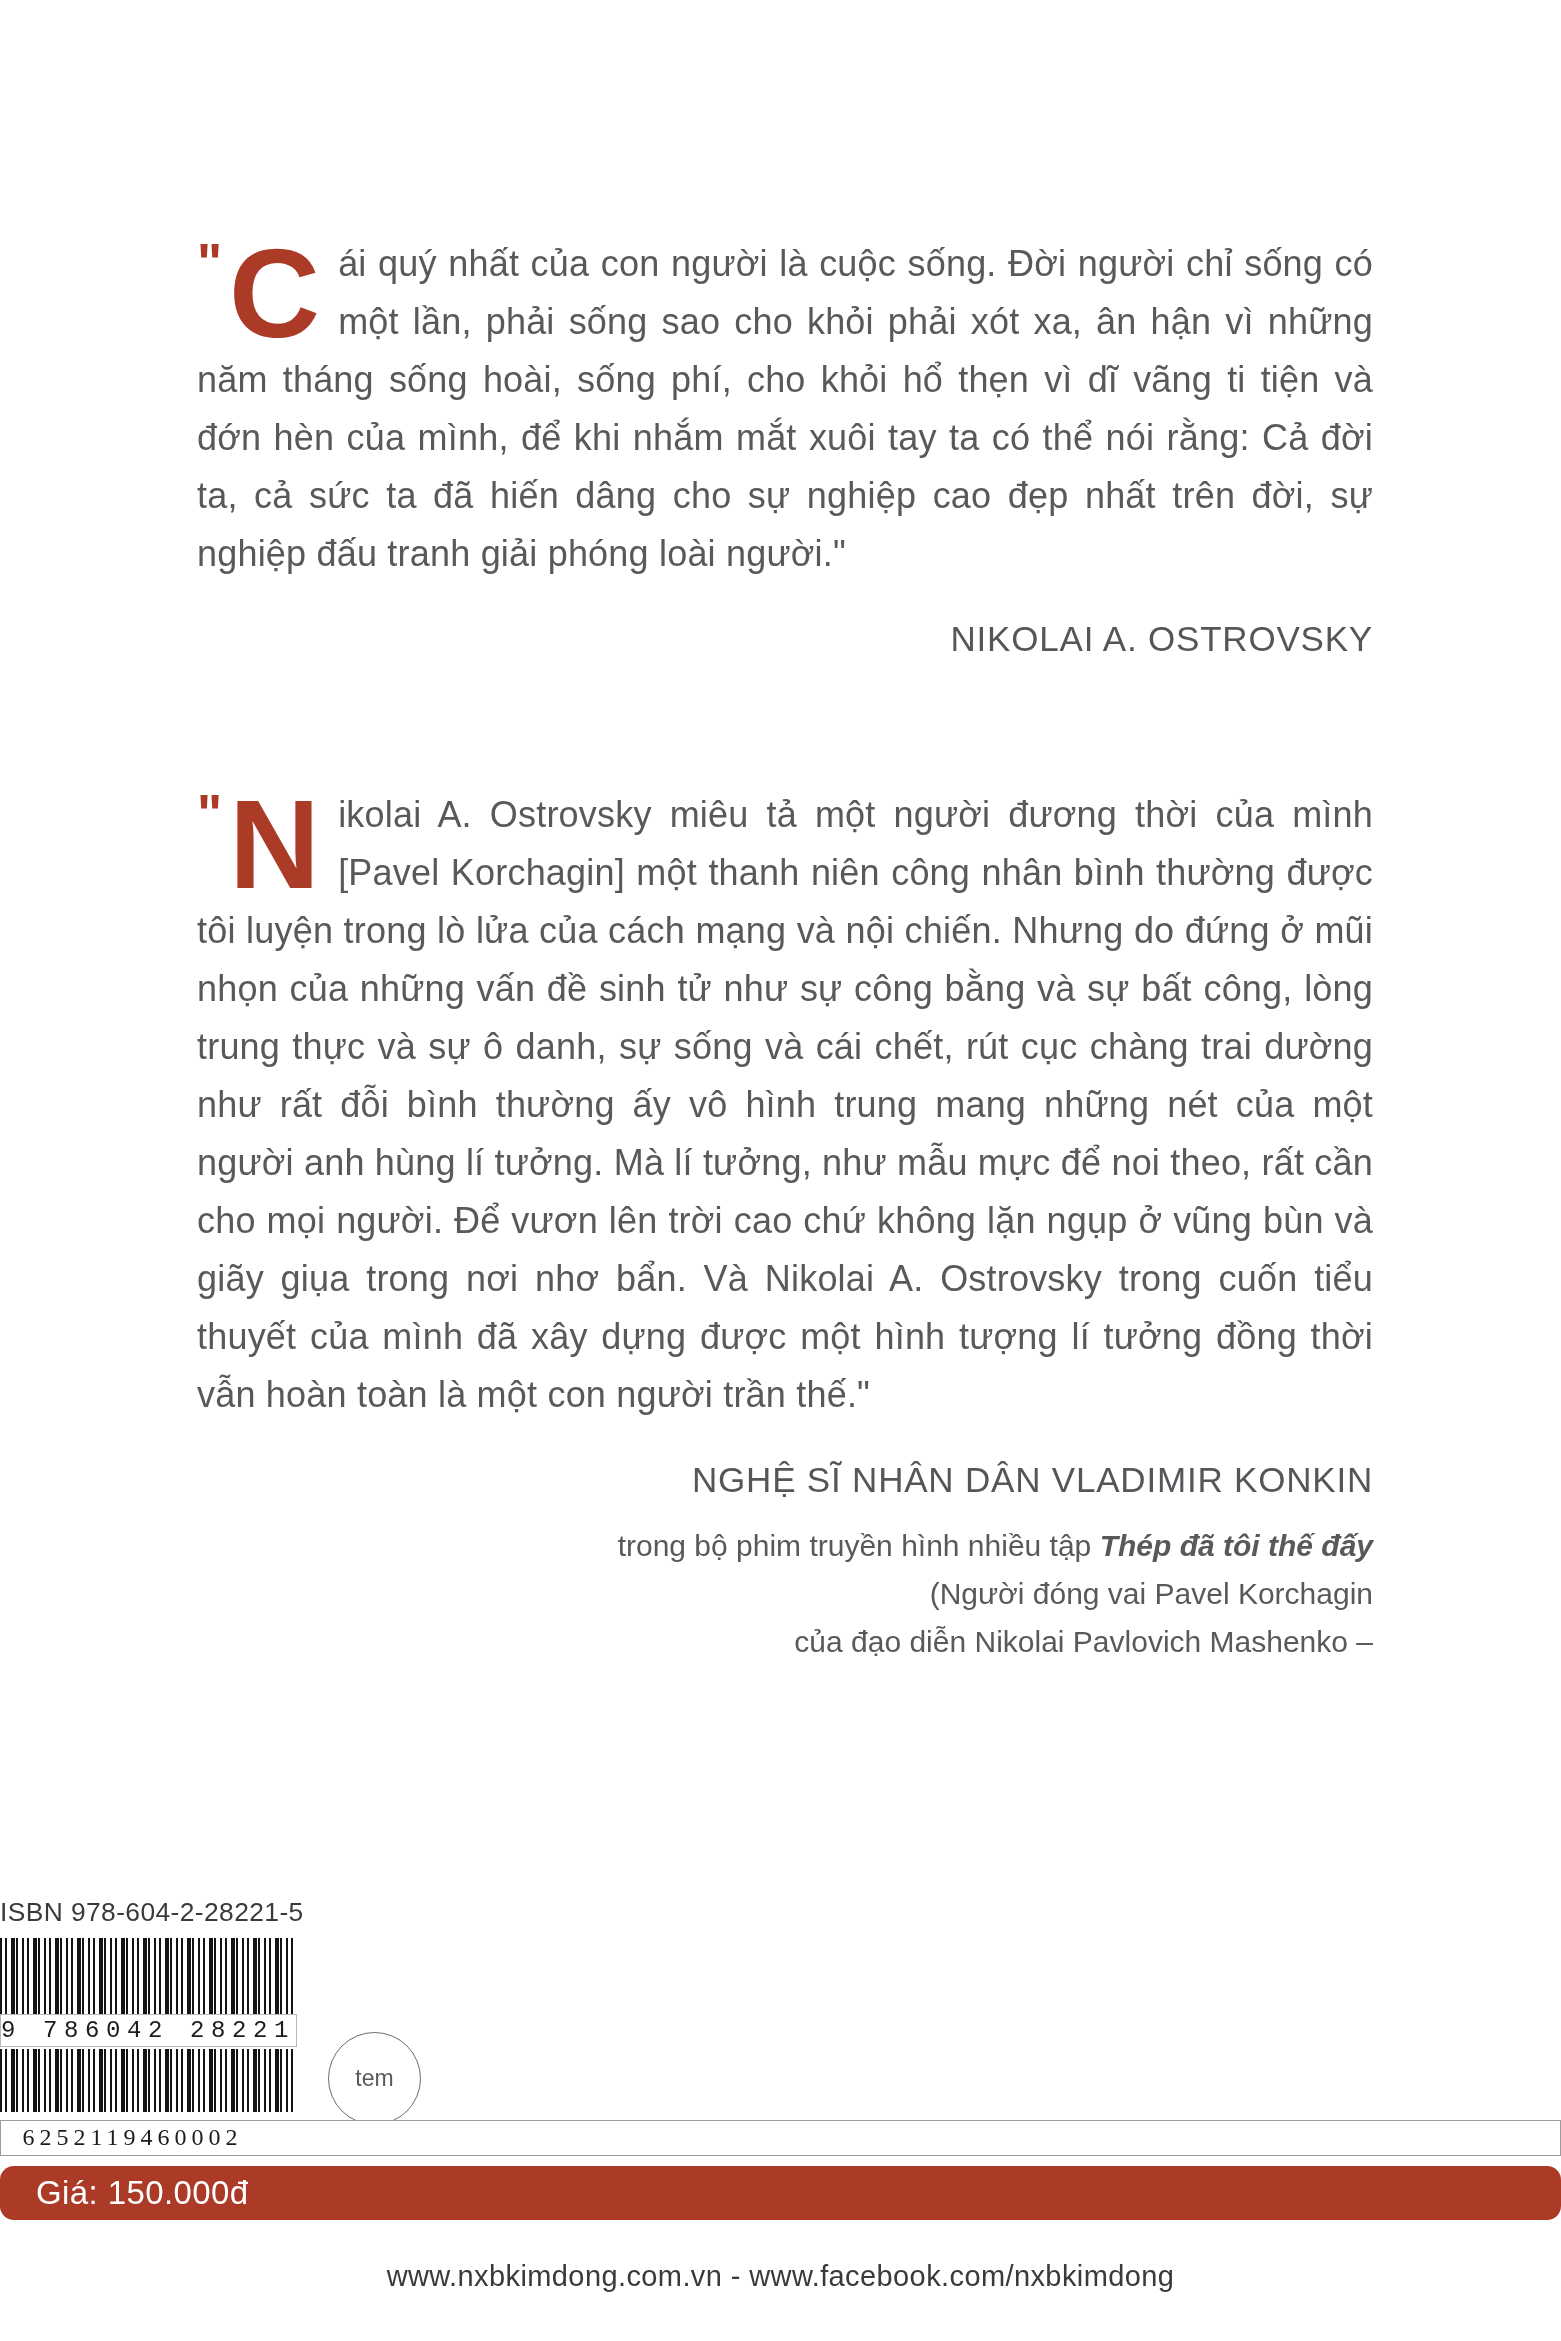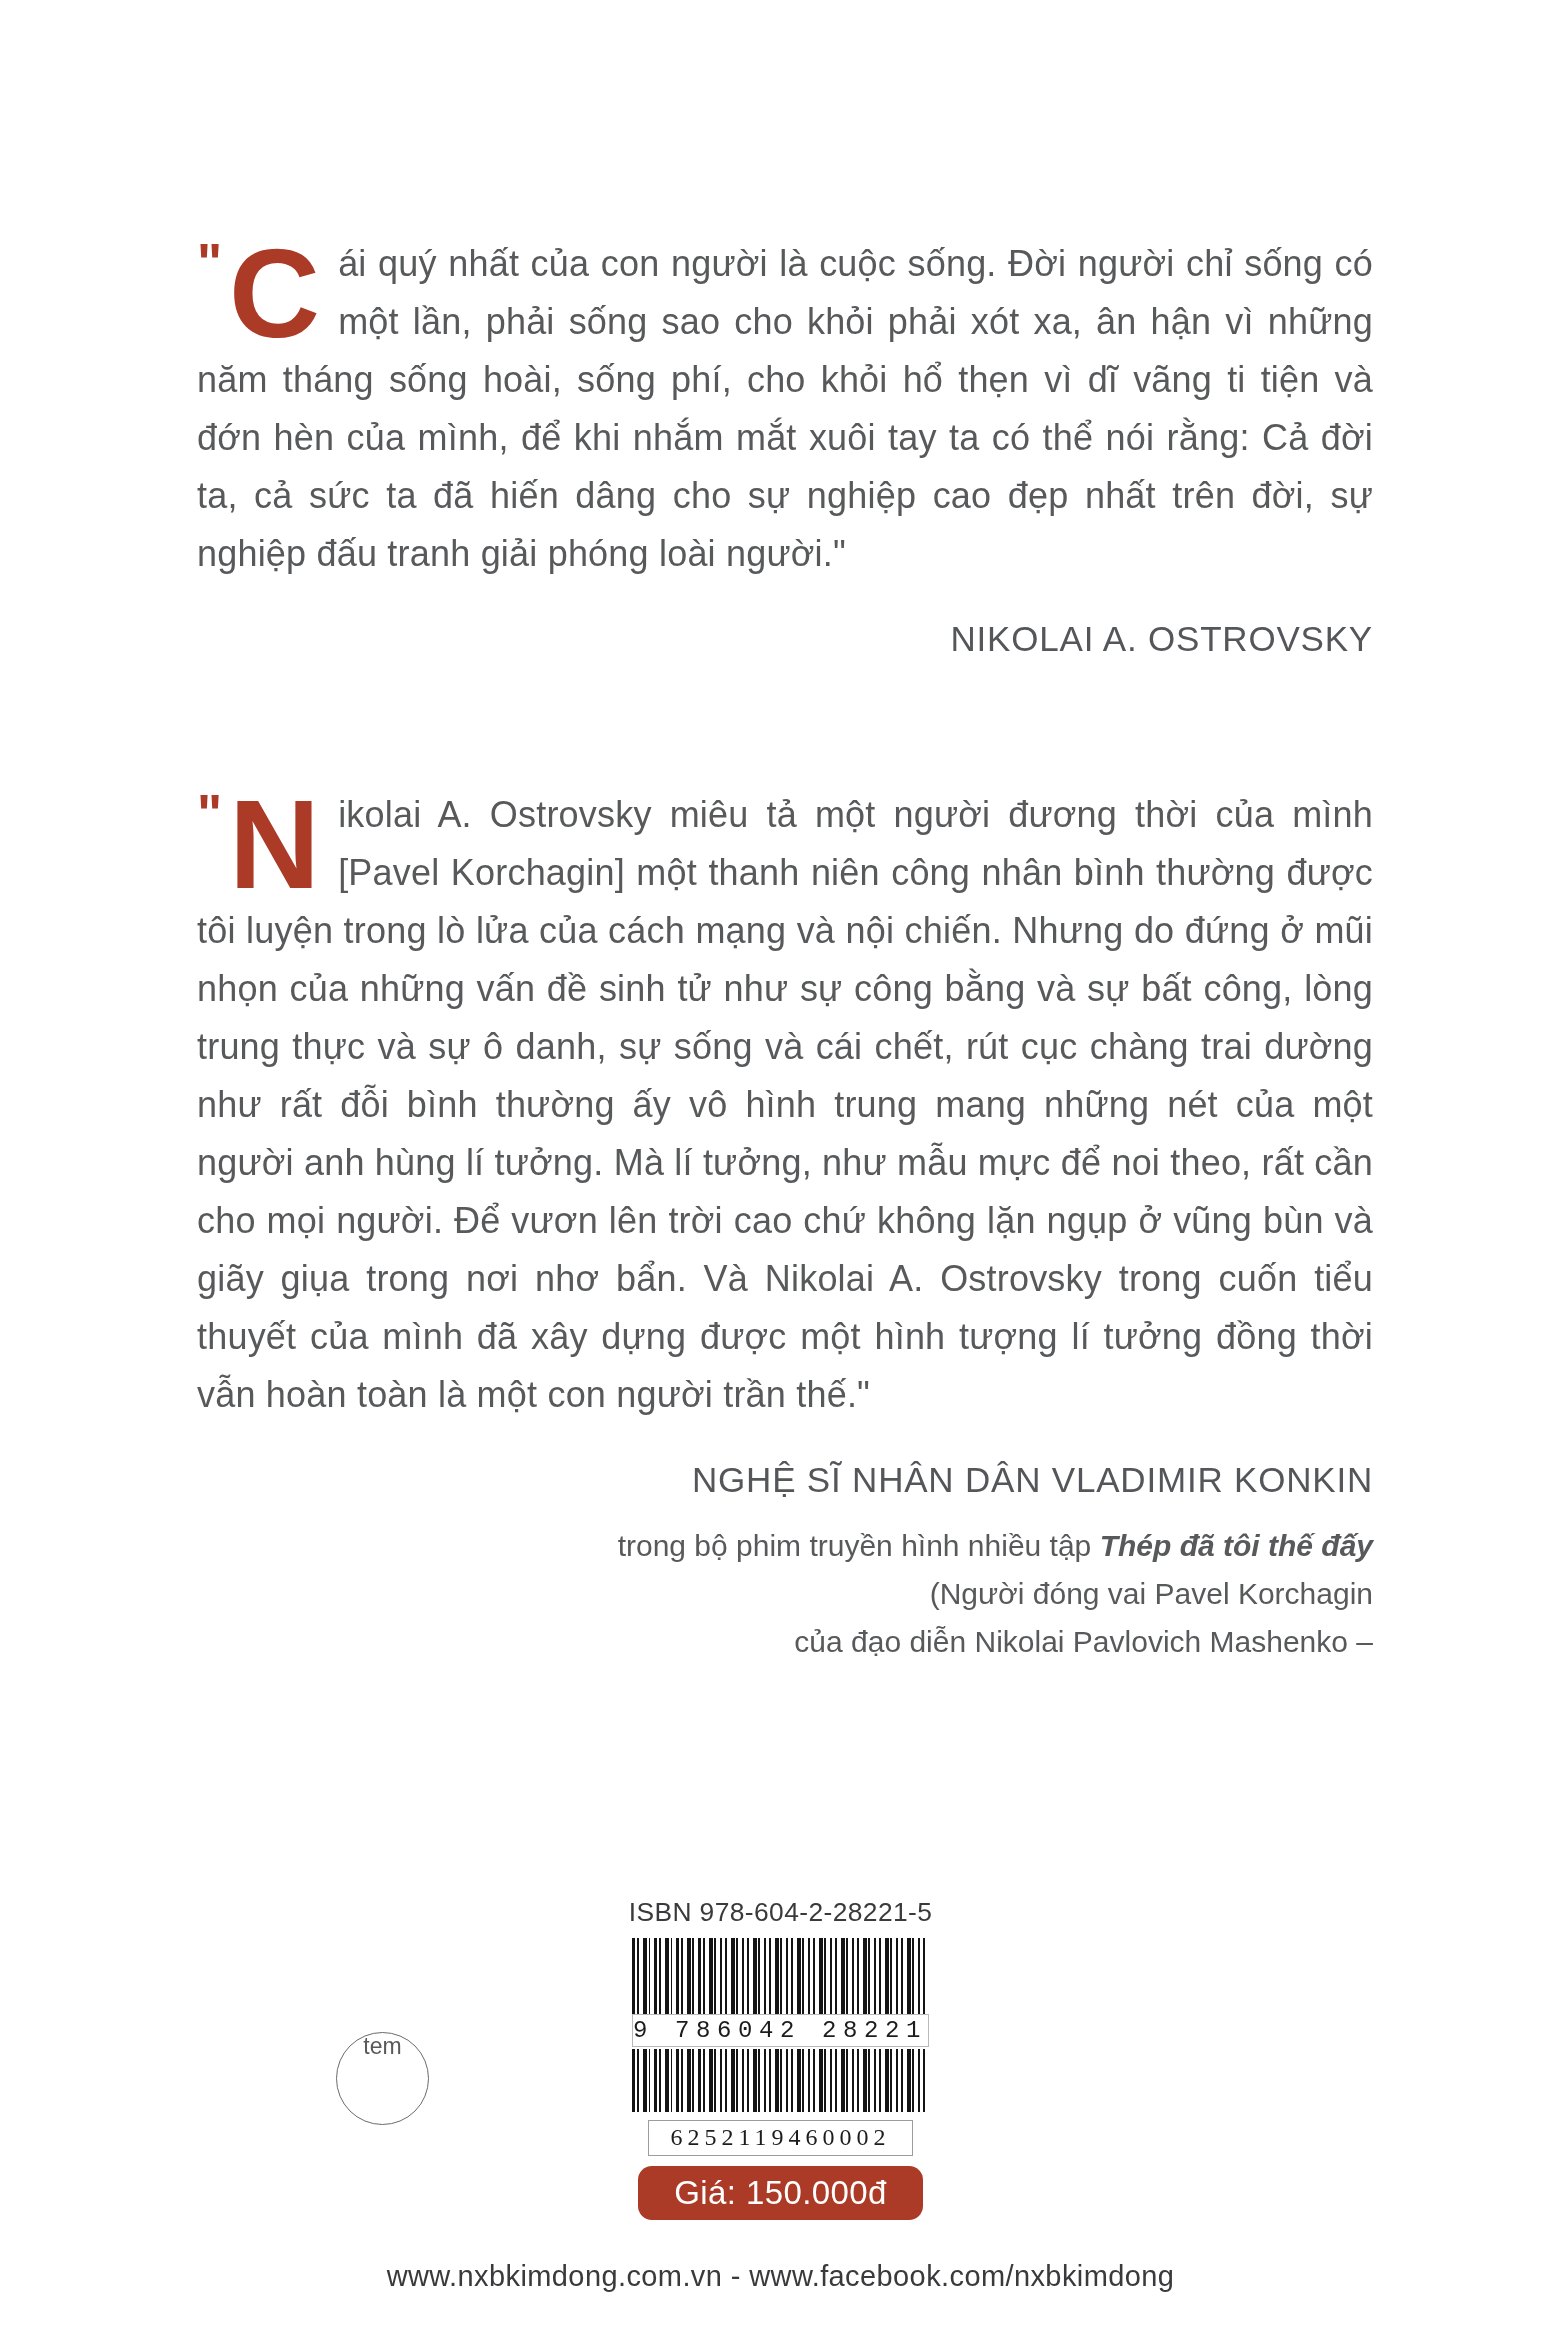--- a/index.html
+++ b/index.html
@@ -66,21 +66,20 @@
   }
   .credits .book-title{font-weight:bold;font-style:italic;}
   
   .bottom{
     position:absolute;
     top:1897px;
     left:0;
     width:100%;
     display:flex;
     flex-direction:column;
-    align-items:center;
   }
   .isbn-label{
     font-size:26.4px;
     color:var(--dark);
     letter-spacing:0.4px;
     margin-bottom:10px;
   }
   .barcode{
     width:297px;
     background-image:repeating-linear-gradient(90deg,
@@ -123,28 +122,28 @@
     background:var(--accent);
     color:#ffffff;
     font-size:33px;
     padding:8.3px 36px;
     border-radius:14px;
     letter-spacing:0.4px;
   }
   
   .tem-circle{
     position:absolute;
-    left:336px;
+    left:328px;
     top:2032px;
     width:93px;
     height:93px;
     border:1.7px solid #6a6b6d;
     border-radius:50%;
     display:flex;
-    align-items:flex-start;
+    align-items:center;
     justify-content:center;
     font-size:23px;
     color:#58595b;
   }
   
   .footer{
     position:absolute;
     top:2260px;
     left:0;
     width:100%;

